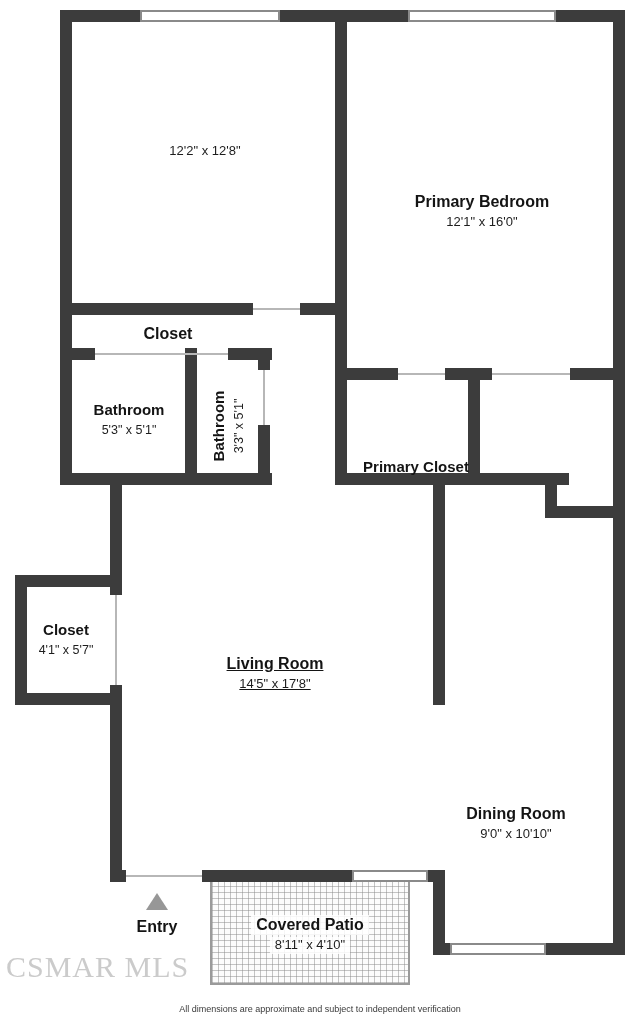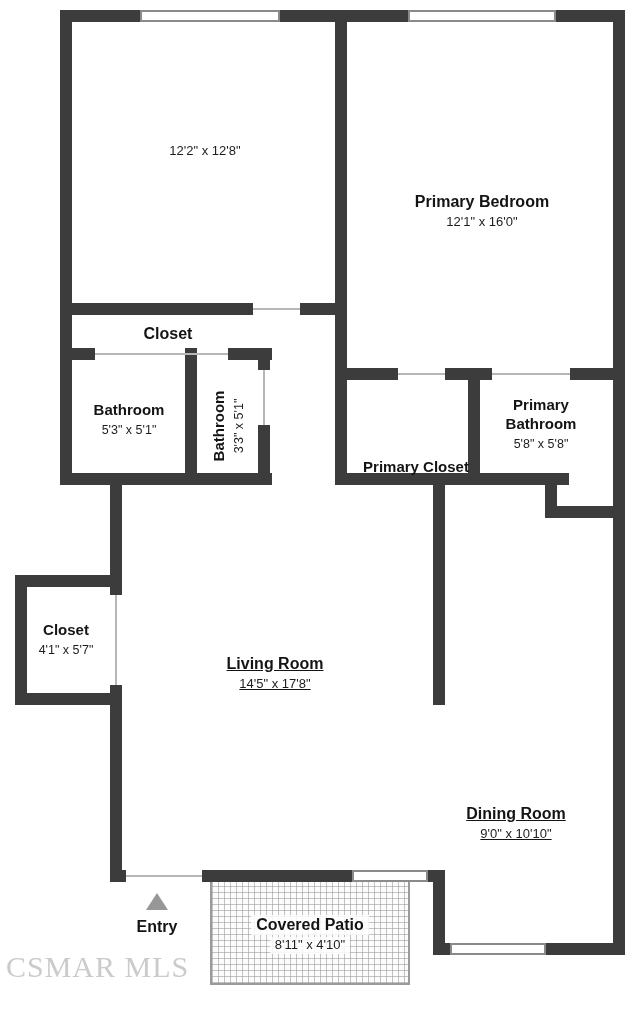--- a/index.html
+++ b/index.html
@@ -117,46 +117,43 @@
 
   <div class="room-label vertical" style="left:153px;top:408px;width:150px;height:36px;">
     <div class="room-name small">Bathroom</div>
     <div class="room-dims small">3'3" x 5'1"</div>
   </div>
 
   <div class="room-label" style="left:336px;top:423px;width:160px;margin-top:35px;">
     <div class="room-name small">Primary Closet</div>
   </div>
 
-  <div class="room-label" style="left:486px;top:396px;width:110px;">
-    <div class="room-name small">Primary Bathroom</div>
-    <div class="room-dims small">5'8" x 5'8"</div>
-  </div>
 
 
   <div class="room-label" style="left:16px;top:621px;width:100px;">
     <div class="room-name small">Closet</div>
     <div class="room-dims small">4'1" x 5'7"</div>
   </div>
 
   <div class="room-label" style="left:175px;top:654px;width:200px;text-decoration:underline;">
     <div class="room-name">Living Room</div>
     <div class="room-dims">14'5" x 17'8"</div>
   </div>
 
-  <div class="room-label" style="left:416px;top:804px;width:200px;text-decoration:underline;">
+  <div class="room-label" style="left:416px;top:804px;width:200px;">
     <div class="room-name">Dining Room</div>
     <div class="room-dims">9'0" x 10'10"</div>
   </div>
 
   <div class="room-label patio-label" style="left:210px;top:915px;width:200px;">
     <div class="room-name">Covered Patio</div>
     <div class="room-dims">8'11" x 4'10"</div>
   </div>
 
   <div class="entry-triangle" style="left:146px;top:893px;"></div>
   <div class="room-label" style="left:117px;top:917px;width:80px;">
     <div class="room-name">Entry</div>
   </div>
 
   <div class="watermark">CSMAR MLS</div>
+  <div class="disclaimer">All dimensions are approximate and subject to independent verification</div>
 
 </div>
 
 </body></html>

